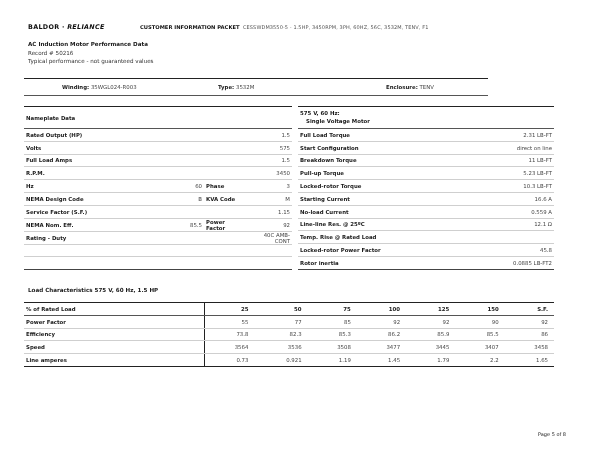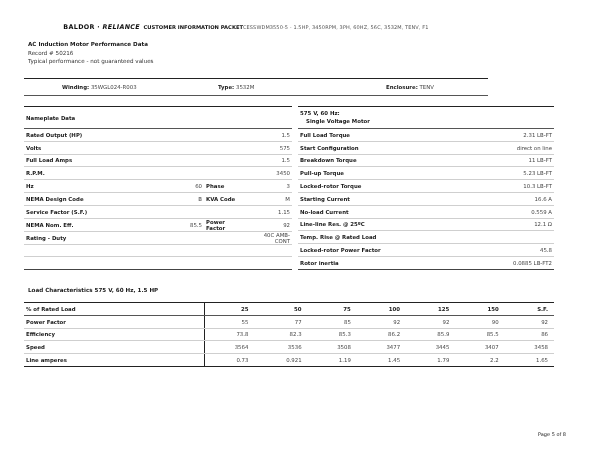--- a/index.html
+++ b/index.html
@@ -1,18 +1,18 @@
 <!DOCTYPE html>
 <html><head>
 <meta charset="utf-8">
 <style>
   * { box-sizing: border-box; margin: 0; padding: 0; }
   html, body { width: 600px; height: 464px; background: #ffffff; }
   body { font-family: "DejaVu Sans", sans-serif; color: #1a1a1a; position: relative; overflow: hidden; font-size: 6px; }
-  .header { position: absolute; left: 28px; top: 22px; width: 560px; display: flex; align-items: center; height: 10px; text-align: right; }
+  .header { position: absolute; left: 28px; top: 22px; width: 560px; display: flex; align-items: center; height: 10px; }
   .logo { font-family: "DejaVu Sans", sans-serif; font-weight: bold; font-size: 6.4px; letter-spacing: 0.3px; color: #111; width: 112px; }
   .logo .r { font-style: italic; }
   .packet { font-weight: bold; font-size: 5.2px; color: #111; width: 103px; }
   .model { font-size: 5px; color: #555; letter-spacing: 0.1px; }
   .titles { position: absolute; left: 28px; top: 40px; line-height: 8.6px; }
   .titles .t1 { font-weight: bold; font-size: 5.6px; }
   .titles .t2, .titles .t3 { font-size: 5.6px; color: #333; }
 
   .info-bar { position: absolute; left: 24px; top: 78px; width: 464px; height: 18px; border-top: 1.5px solid #222; border-bottom: 1.5px solid #555; display: flex; align-items: center; font-size: 5.4px; }
   .info-bar .cell { flex: 1; }

